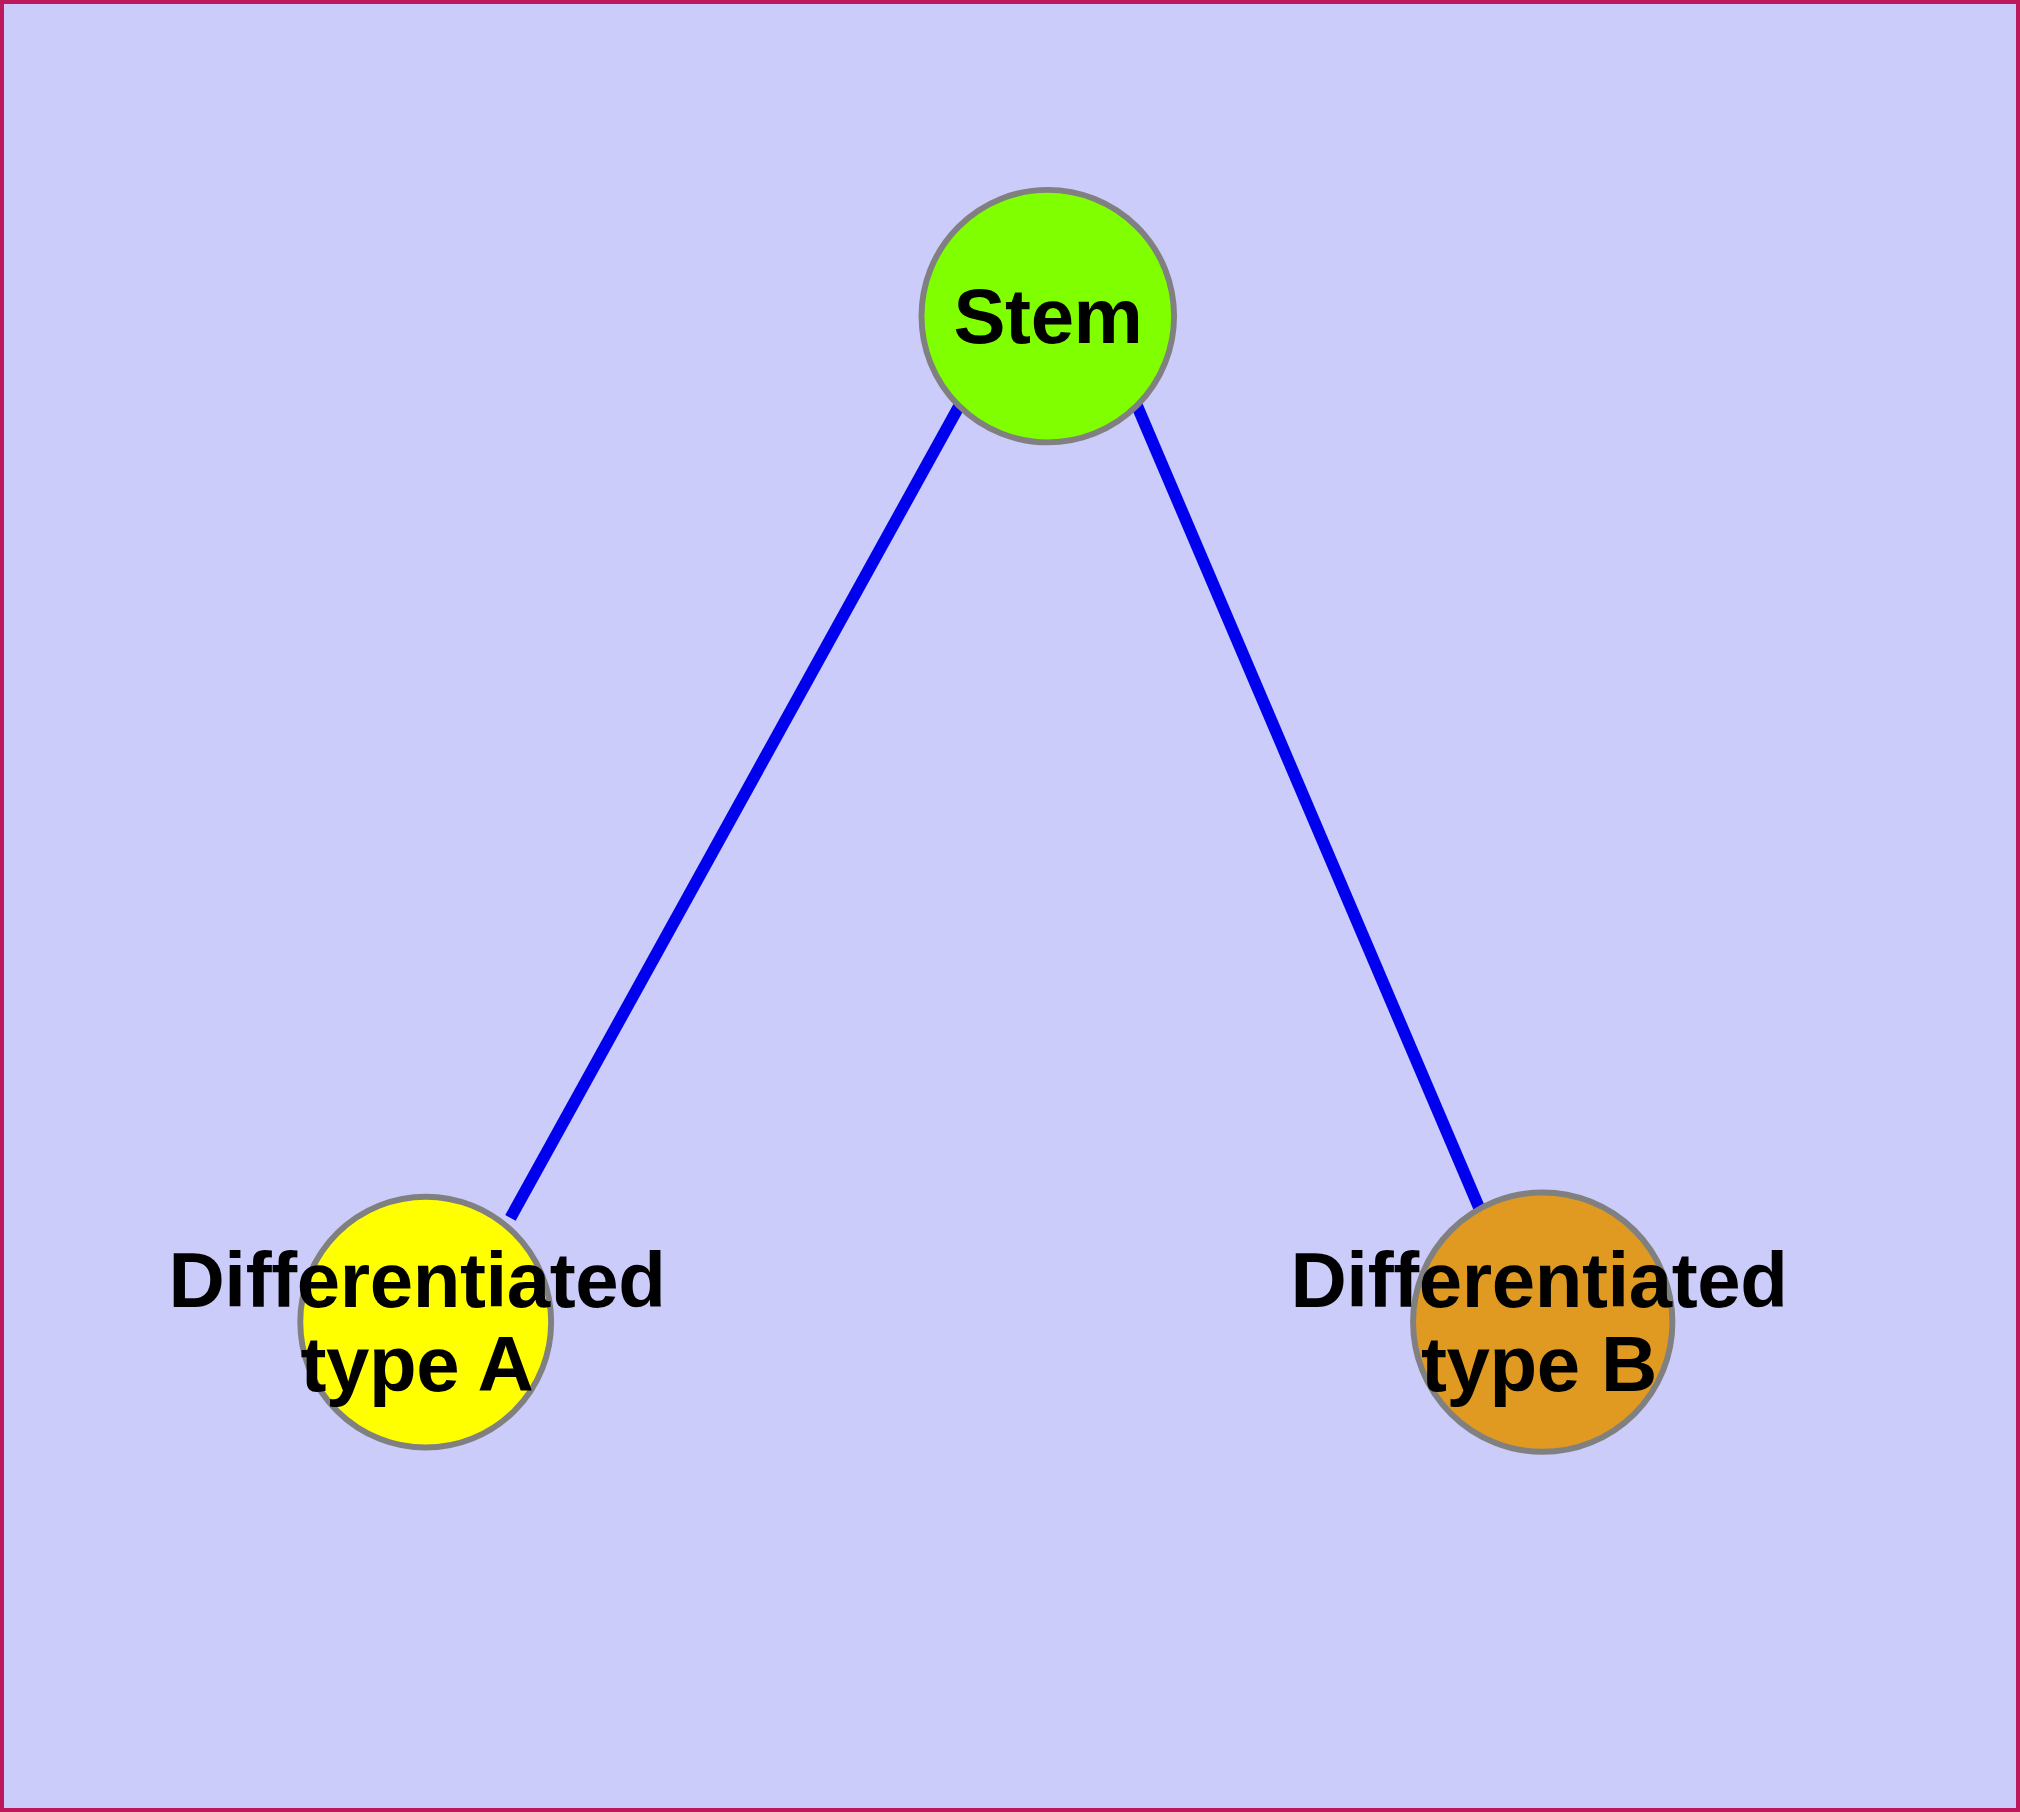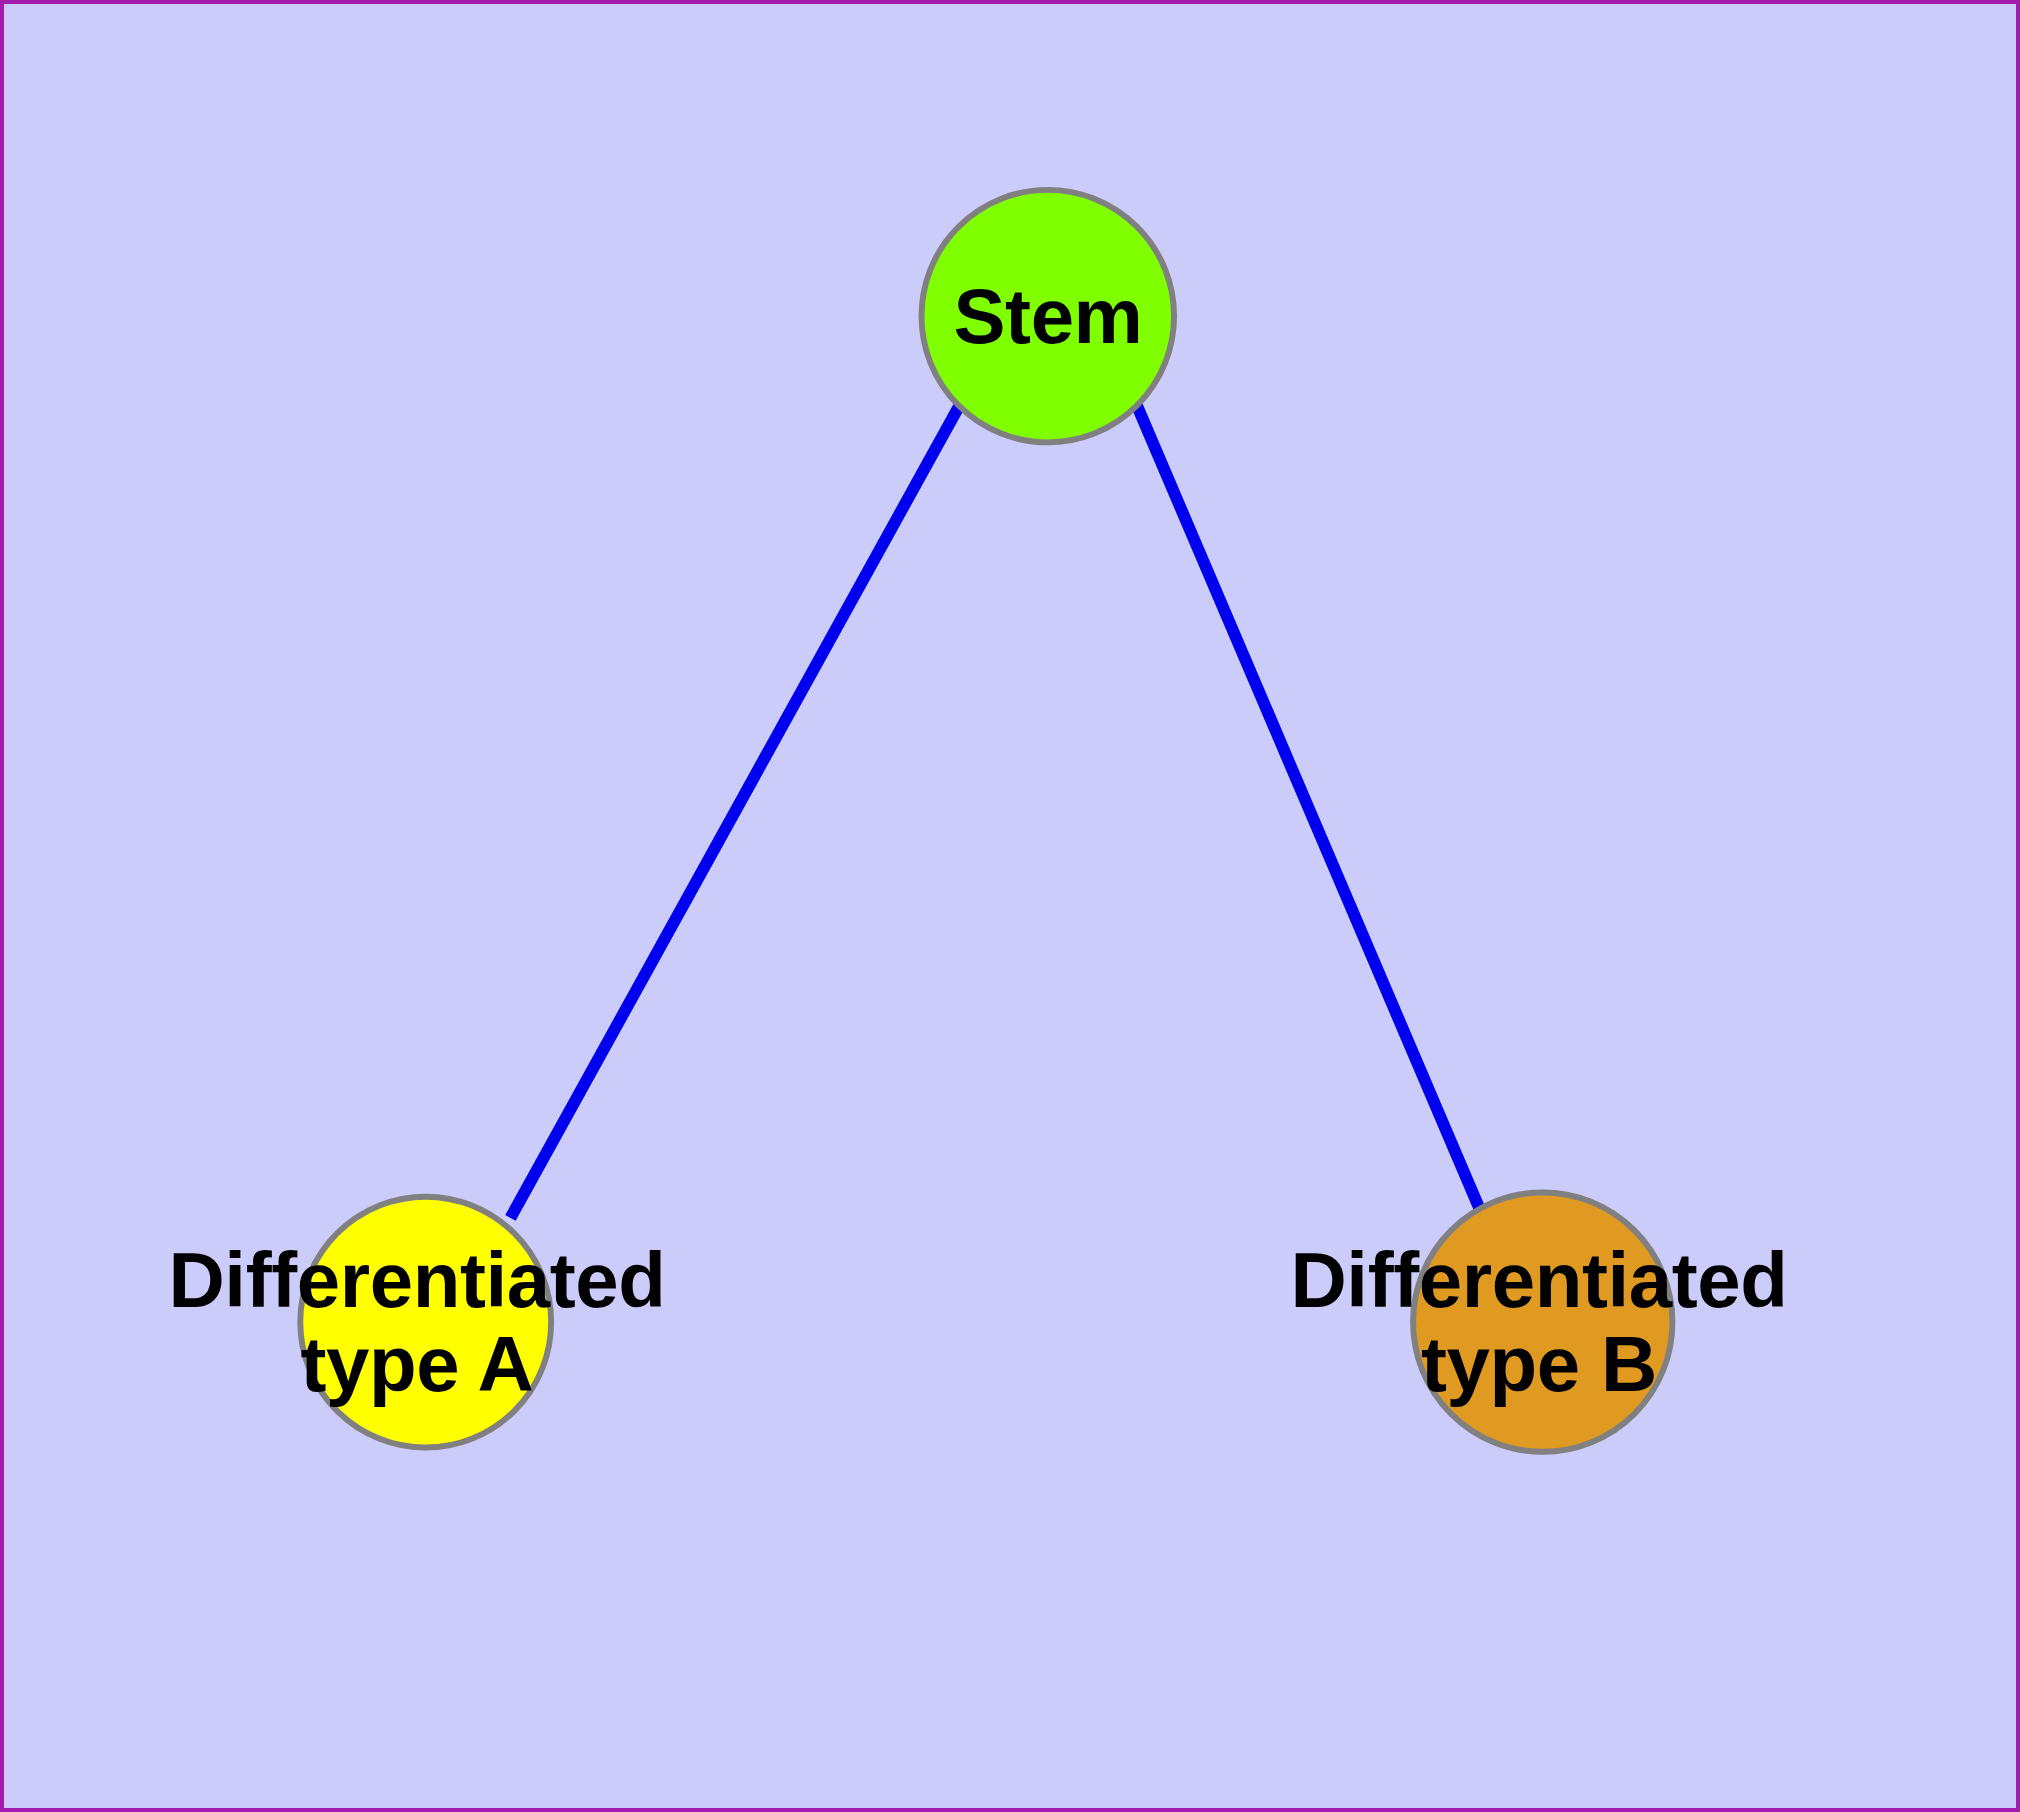--- a/index.html
+++ b/index.html
@@ -11,21 +11,21 @@
   body {
     width: 2021px;
     height: 1812px;
     overflow: hidden;
     font-family: "Liberation Sans", sans-serif;
   }
   #canvas {
     position: relative;
     width: 2021px;
     height: 1812px;
-    background: #a21caf;
+    background: #be185d;
   }
   #plot-area {
     position: absolute;
     left: 4.2px;
     top: 4.2px;
     width: 2012px;
     height: 1804px;
     background: #ccccfa;
   }
   #graph-svg {

